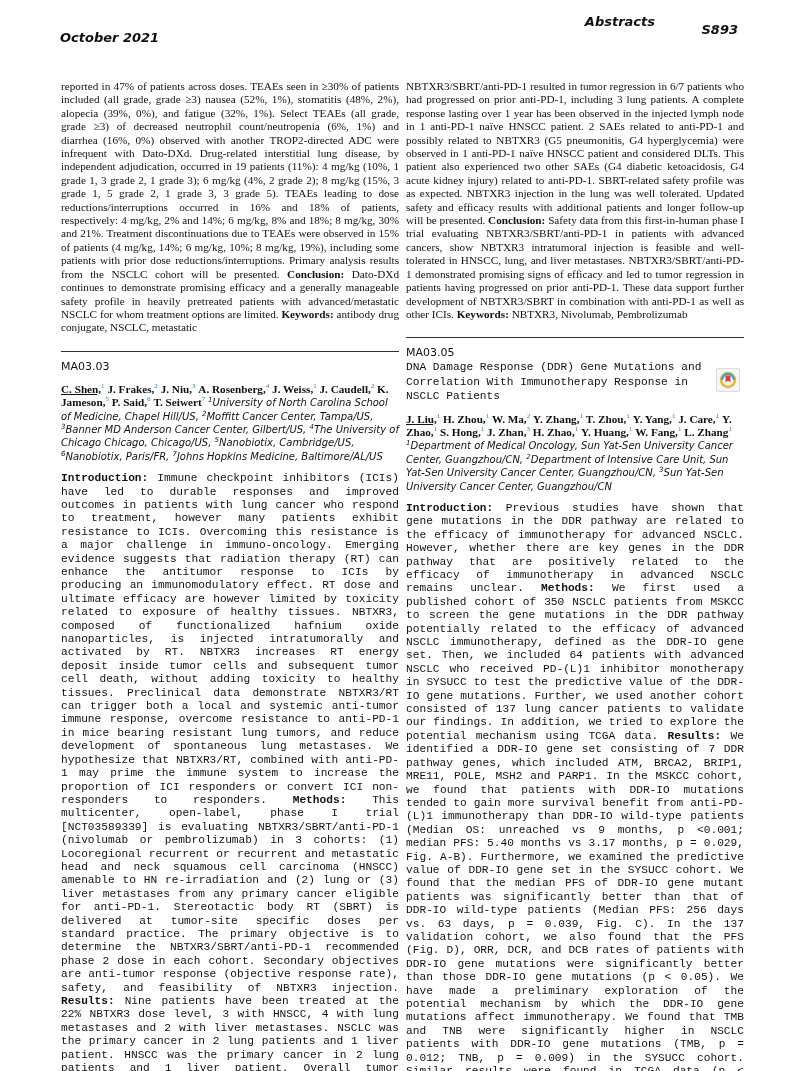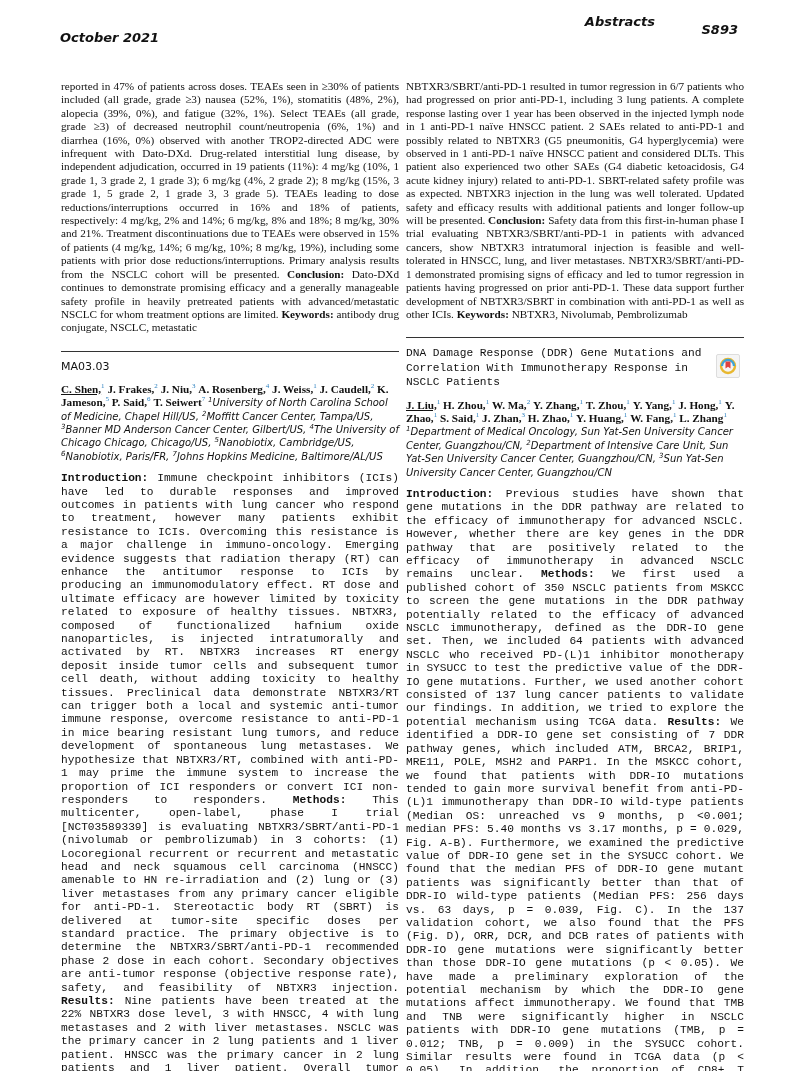--- a/index.html
+++ b/index.html
@@ -76,40 +76,41 @@
     <span id="a1-results-right">NBTXR3/SBRT/anti-PD-1 resulted in tumor regression in 6/7 patients who had progressed on prior anti-PD-1, including 3 lung patients. A complete response lasting over 1 year has been observed in the injected lymph node in 1 anti-PD-1 naïve HNSCC patient. 2 SAEs related to anti-PD-1 and possibly related to NBTXR3 (G5 pneumonitis, G4 hyperglycemia) were observed in 1 anti-PD-1 naïve HNSCC patient and considered DLTs. This patient also experienced two other SAEs (G4 diabetic ketoacidosis, G4 acute kidney injury) related to anti-PD-1. SBRT-related safety profile was as expected. NBTXR3 injection in the lung was well tolerated. Updated safety and efficacy results with additional patients and longer follow-up will be presented.</span>
     <b>Conclusion:</b>
     <span>Safety data from this first-in-human phase I trial evaluating NBTXR3/SBRT/anti-PD-1 in patients with advanced cancers, show NBTXR3 intratumoral injection is feasible and well-tolerated in HNSCC, lung, and liver metastases. NBTXR3/SBRT/anti-PD-1 demonstrated promising signs of efficacy and led to tumor regression in patients having progressed on prior anti-PD-1. These data support further development of NBTXR3/SBRT in combination with anti-PD-1 as well as other ICIs.</span>
     <b>Keywords:</b>
     <span>NBTXR3, Nivolumab, Pembrolizumab</span>
   </p>
 
   <hr class="rule">
 
   <div>
+    <div class="abs-id">MA03.05</div>
     <div class="title-wrap">
       <div class="abs-title">DNA Damage Response (DDR) Gene Mutations and Correlation With Immunotherapy Response in NSCLC Patients</div>
       <div class="crossmark">
         <svg width="18" height="18" viewBox="0 0 18 18">
             <circle cx="9" cy="9" r="7" fill="none" stroke="#e8b830" stroke-width="2.4"></circle>
             <path d="M3 9a6 6 0 0 1 12 0" fill="none" stroke="#3ea3d8" stroke-width="2.4"></path>
             <path d="M6.5 4.5h5v7l-2.5-1.8-2.5 1.8z" fill="#e0413d"></path>
           </svg>
       </div>
     </div>
     <p class="authors">
       <b class="u">J. Liu,</b><sup>1</sup>
       <b>H. Zhou,</b><sup>1</sup>
       <b>W. Ma,</b><sup>2</sup>
       <b>Y. Zhang,</b><sup>1</sup>
       <b>T. Zhou,</b><sup>1</sup>
       <b>Y. Yang,</b><sup>1</sup>
-      <b>J. Hong,</b><sup>1</sup>
+      <b>J. Care,</b><sup>1</sup>
       <b>Y. Zhao,</b><sup>1</sup>
-      <b>S. Said,</b><sup>1</sup>
+      <b>S. Hong,</b><sup>1</sup>
       <b>J. Zhan,</b><sup>3</sup>
       <b>H. Zhao,</b><sup>1</sup>
       <b>Y. Huang,</b><sup>1</sup>
       <b>W. Fang,</b><sup>1</sup>
       <b>L. Zhang</b><sup>1</sup>
       <span class="affil"><sup class="aff">1</sup><span>Department of Medical Oncology, Sun Yat-Sen University Cancer Center, Guangzhou/CN, </span><sup class="aff">2</sup><span>Department of Intensive Care Unit, Sun Yat-Sen University Cancer Center, Guangzhou/CN, </span><sup class="aff">3</sup><span>Sun Yat-Sen University Cancer Center, Guangzhou/CN</span></span>
     </p>
     <p class="body">
       <b>Introduction:</b>
       <span>Previous studies have shown that gene mutations in the DDR pathway are related to the efficacy of immunotherapy for advanced NSCLC. However, whether there are key genes in the DDR pathway that are positively related to the efficacy of immunotherapy in advanced NSCLC remains unclear.</span>

